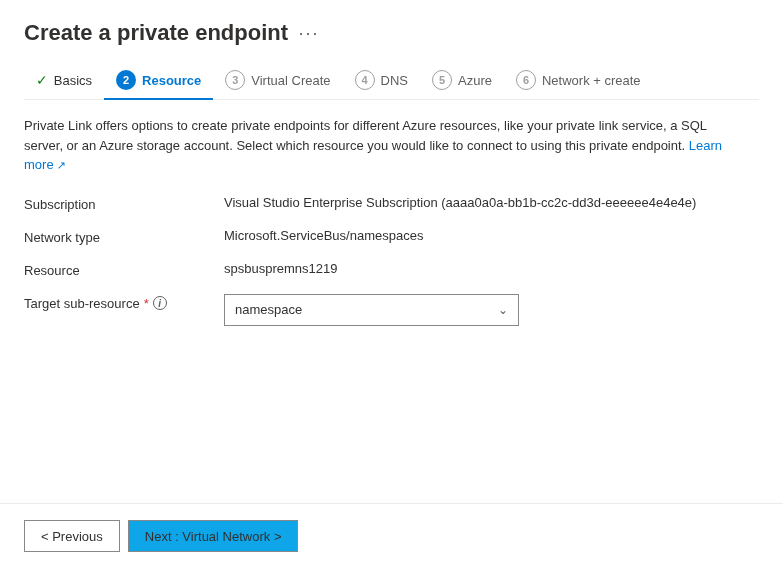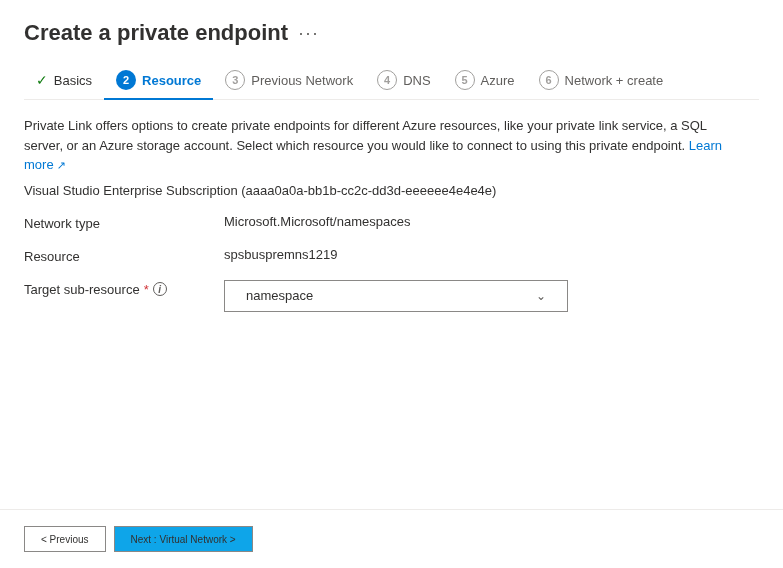--- a/index.html
+++ b/index.html
@@ -101,20 +101,21 @@
     
     .main-content {
       flex: 1;
       overflow-y: auto;
     }
 
     .description-text {
       font-size: 13px;
       color: #323130;
       line-height: 1.5;
+      margin-bottom: 12px;
       max-width: 720px;
     }
 
     .learn-more {
       color: #0078d4;
       text-decoration: none;
       cursor: pointer;
     }
 
     .learn-more::after {
@@ -160,28 +161,28 @@
     .form-value {
       flex: 1;
       color: #323130;
       font-size: 13px;
     }
 
     
     .dropdown {
       border: 1px solid #8a8886;
       background: #fff;
-      padding: 5px 21px;
+      padding: 5px 10px;
       font-size: 13px;
       color: #323130;
       cursor: pointer;
       display: flex;
       align-items: center;
       justify-content: space-between;
-      width: 344px;
+      width: 295px;
       height: 32px;
     }
 
     .chevron-down {
       font-size: 12px;
       color: #605e5c;
     }
 
     
     .footer {
@@ -191,26 +192,26 @@
       right: 0;
       padding: 16px 24px;
       border-top: 1px solid #edebe9;
       background: #fff;
       display: flex;
       gap: 8px;
     }
 
     .btn {
       padding: 5px 16px;
-      font-size: 10px;
+      font-size: 13px;
       cursor: pointer;
       border: 1px solid #8a8886;
       background: #fff;
       color: #323130;
-      height: 26px;
+      height: 32px;
     }
 
     .btn-primary {
       background: #0ea5e9;
       border: 1px solid #8a8886;
     }
   </style>
 </head>
 <body>
 
@@ -228,21 +229,21 @@
       <span>Basics</span>
     </div>
 
     <div class="tab-item active">
       <span class="tab-circle">2</span>
       <span>Resource</span>
     </div>
 
     <div class="tab-item">
       <span class="tab-circle inactive">3</span>
-      <span>Previous Network</span>
+      <span>Virtual Create</span>
     </div>
 
     <div class="tab-item">
       <span class="tab-circle inactive">4</span>
       <span>DNS</span>
     </div>
 
     <div class="tab-item">
       <span class="tab-circle inactive">5</span>
       <span>Azure</span>
@@ -256,28 +257,31 @@
   </div>
 
   <div class="main-content">
 
     <p class="description-text">
       <span>Private Link offers options to create private endpoints for different Azure resources, like your private link service, a SQL server, or an Azure storage account. Select which resource you would like to connect to using this private endpoint.</span>
       <a class="learn-more">Learn more</a>
     </p>
 
     <div class="form-row">
+      <div class="form-label">
+        <span>Subscription</span>
+      </div>
       <div class="form-value">Visual Studio Enterprise Subscription (aaaa0a0a-bb1b-cc2c-dd3d-eeeeee4e4e4e)</div>
     </div>
 
     <div class="form-row">
       <div class="form-label">
         <span>Network type</span>
       </div>
-      <div class="form-value">Microsoft.Microsoft/namespaces</div>
+      <div class="form-value">Microsoft.ServiceBus/namespaces</div>
     </div>
 
     <div class="form-row">
       <div class="form-label">
         <span>Resource</span>
       </div>
       <div class="form-value">spsbuspremns1219</div>
     </div>
 
     <div class="form-row">

